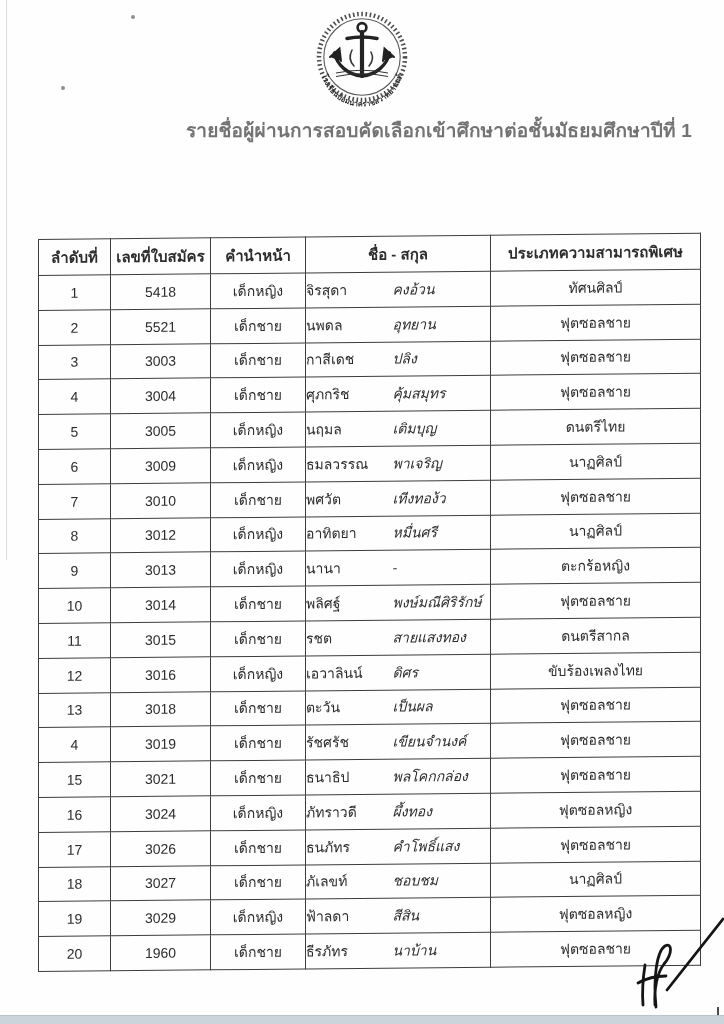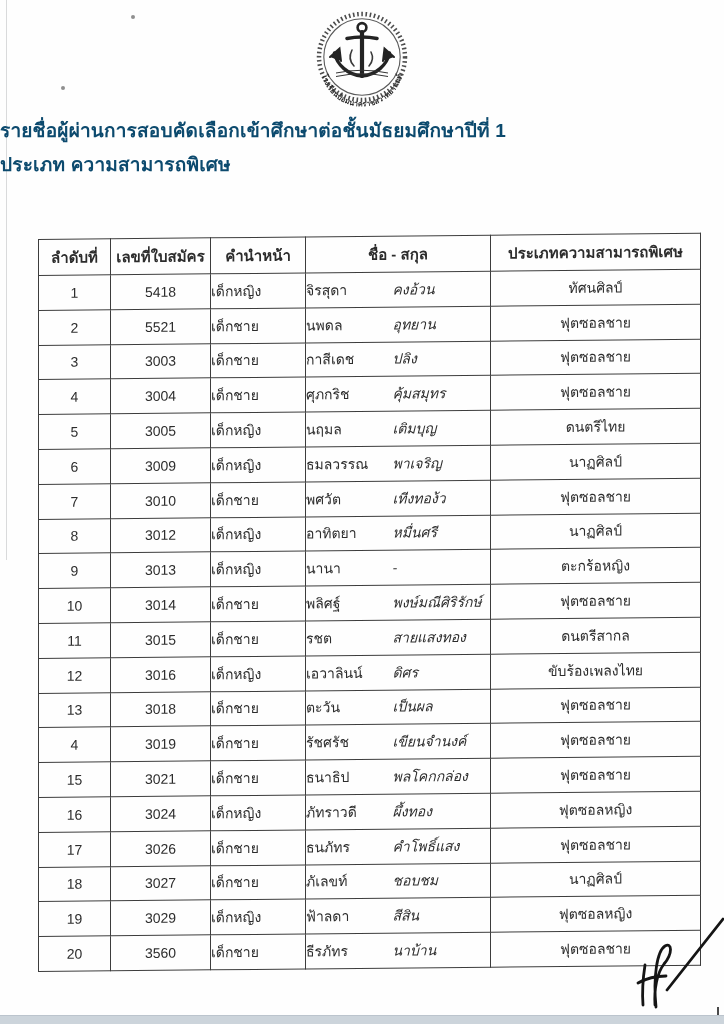--- a/index.html
+++ b/index.html
@@ -20,21 +20,21 @@
   .speck.s1{left:131px;top:15px;width:4px;height:4px;}
   .speck.s2{left:61px;top:86px;width:4px;height:4px;}
 
   .emblem{
     position:absolute;left:50%;top:10px;transform:translateX(-50%);
     width:124px;height:100px;
   }
 
   .titles{
     position:absolute;top:114px;left:0;width:692px;
-    text-align:left;color:#0c4a6e;
+    text-align:right;color:#737373;
   }
   .titles div{
     font-weight:bold;font-size:19px;line-height:34px;
     letter-spacing:0.2px;
   }
 
   .tablewrap{
     position:absolute;top:239px;left:38px;width:662px;
     transform:skewY(-0.55deg);transform-origin:0 50%;
   }
@@ -50,21 +50,21 @@
   table.results th, table.results td{
     border:1.6px solid #3d3d3d;
     color:#2c2c2c;
     padding:0;
   }
   table.results th{
     height:35px;font-size:15px;font-weight:bold;text-align:center;
   }
   table.results td{height:33.8px;font-size:14px;}
   td.c-no, td.c-app{text-align:center;font-size:14.5px;}
-  td.c-prefix{padding-left:10px;text-align:left;}
+  td.c-prefix{padding-left:10px;text-align:center;}
   td.c-name{padding-left:10px;}
   .namewrap{display:flex;align-items:center;}
   .fname{width:47%;}
   .lname{flex:1;font-style:italic;}
   td.c-ability{text-align:center;}
 
   .signature{
     position:absolute;right:-3px;top:893px;width:118px;height:132px;
   }
   .corner-edge{
@@ -108,21 +108,20 @@
     <defs>
       <path id="arcpath" d="M 20.5 55 A 41.5 41.5 0 0 0 103.5 55"></path>
     </defs>
     <text font-size="7.4" fill="#2e2e2e" font-weight="bold">
       <textPath href="#arcpath" startOffset="50%" text-anchor="middle">โรงเรียนป้อมนาคราชสวาทยานนท์</textPath>
     </text>
   </svg>
 
   <div class="titles">
     <div>รายชื่อผู้ผ่านการสอบคัดเลือกเข้าศึกษาต่อชั้นมัธยมศึกษาปีที่ 1</div>
-    <div>ประเภท ความสามารถพิเศษ</div>
   </div>
 
   <div class="tablewrap">
     <table class="results">
       <colgroup>
         <col class="c1">
           <col class="c2">
           <col class="c3">
           <col class="c4">
           <col class="c5">
@@ -360,21 +359,21 @@
       <td class="c-name">
         <div class="namewrap">
           <span class="fname">ฟ้าลดา</span>
           <span class="lname">สีสิน</span>
         </div>
       </td>
       <td class="c-ability">ฟุตซอลหญิง</td>
     </tr>
           <tr>
       <td class="c-no">20</td>
-      <td class="c-app">3560</td>
+      <td class="c-app">1960</td>
       <td class="c-prefix">เด็กชาย</td>
       <td class="c-name">
         <div class="namewrap">
           <span class="fname">ธีรภัทร</span>
           <span class="lname">นาบ้าน</span>
         </div>
       </td>
       <td class="c-ability">ฟุตซอลชาย</td>
     </tr>
         </tbody>

